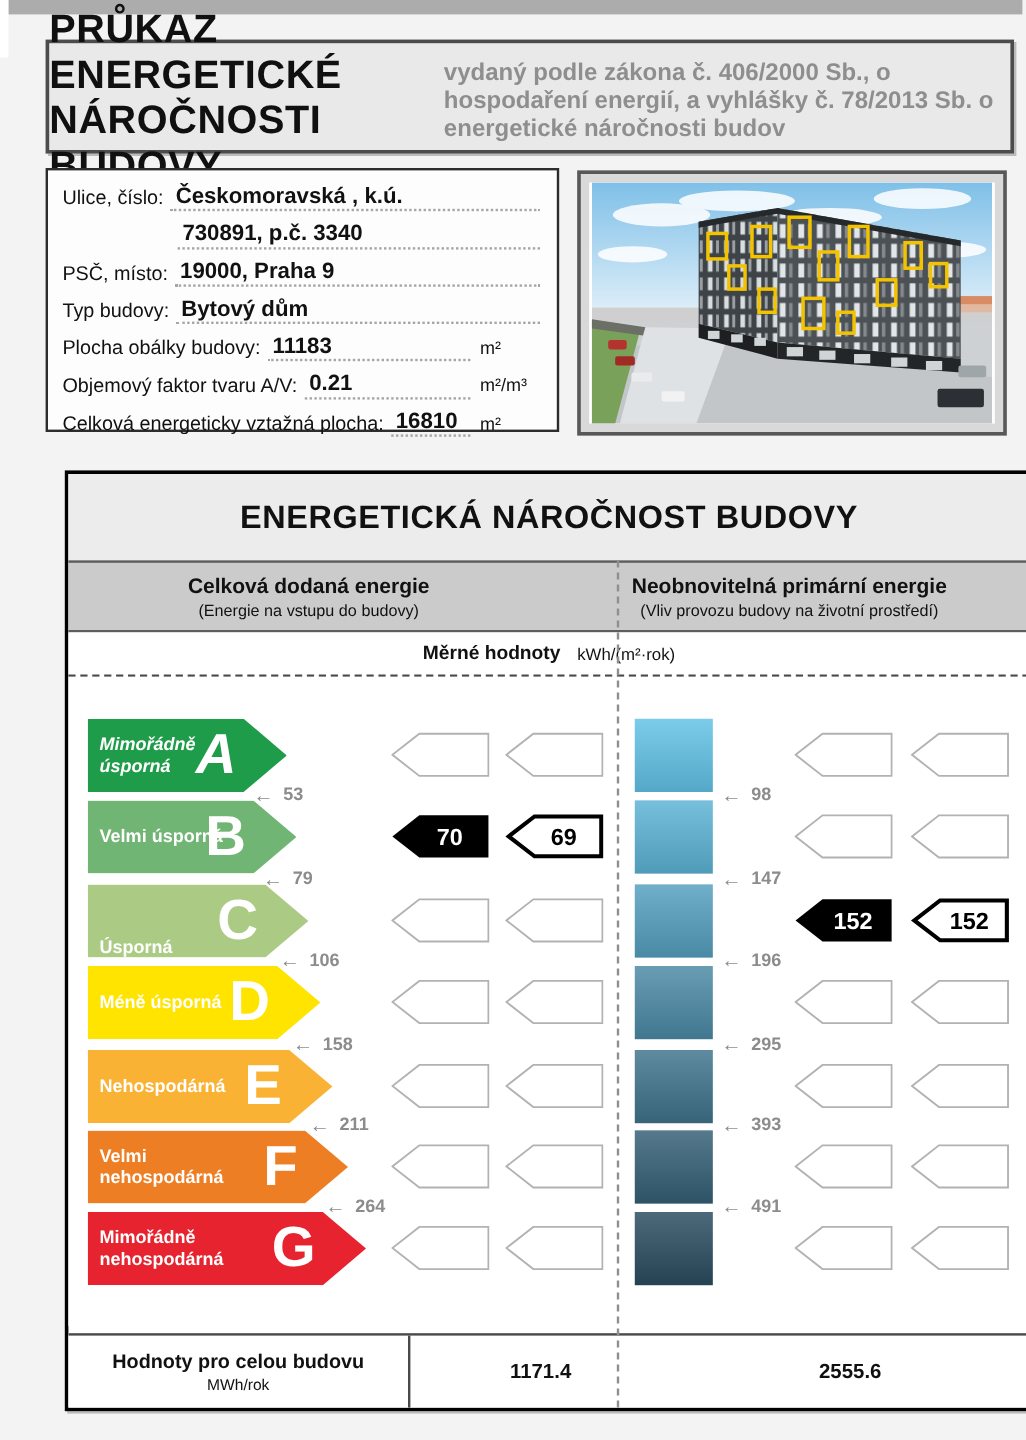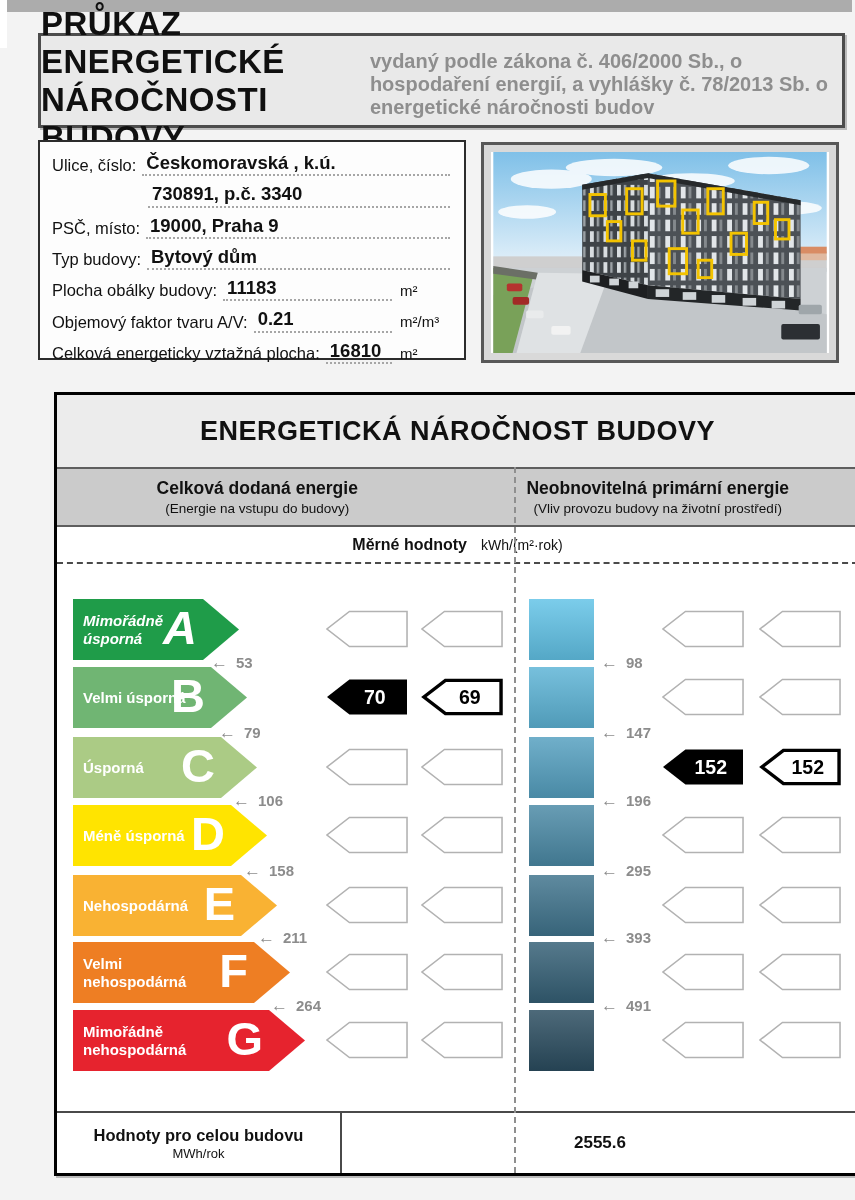--- a/index.html
+++ b/index.html
@@ -36,21 +36,21 @@
   .merne-label{font-size:16px;font-weight:bold;}
   .merne-unit{font-size:14px;}
   .divider-dashed{position:absolute;top:72px;bottom:0;left:457px;width:0;border-left:2px dashed #8f8f8f;z-index:5;}
 
   
   .chart{position:relative;height:541px;background:#fff;}
   .band{position:absolute;left:16px;height:61px;display:flex;align-items:center;}
   .band-shape{position:absolute;inset:0;-webkit-clip-path:polygon(0 0,calc(100% - 36px) 0,100% 50%,calc(100% - 36px) 100%,0 100%);clip-path:polygon(0 0,calc(100% - 36px) 0,100% 50%,calc(100% - 36px) 100%,0 100%);}
   .band-label{position:relative;z-index:2;color:#fff;font-weight:bold;font-size:15px;line-height:1.15;padding-left:10px;width:108px;}
   .band-letter{position:absolute;z-index:2;right:42px;top:50%;transform:translateY(-54%);color:#fff;font-weight:bold;font-size:47px;}
-  .b0{top:35px;width:166px;font-style:italic;} .b1{top:103px;width:174px;} .b2{top:173px;width:184px;}
+  .b0{top:35px;width:166px;font-style:italic;} .b1{top:103px;width:174px;} .b2{top:173px;width:184px;align-items:flex-end;}
   .b3{top:241px;width:194px;} .b4{top:311px;width:204px;} .b5{top:378px;width:217px;} .b6{top:446px;width:232px;}
 
   .thr{position:absolute;display:flex;align-items:center;gap:8px;color:#8c8c8c;font-size:15px;font-weight:600;height:18px;}
   .thr .arr{font-size:17px;line-height:1;}
   .blue-block{position:absolute;left:472px;width:65px;height:61px;}
   .blue-block:after{content:"";position:absolute;inset:0;background:linear-gradient(180deg,rgba(255,255,255,.16),rgba(0,0,0,.14));}
 
   .mk{position:absolute;width:82px;height:38px;}
   .mk text{font-family:"Liberation Sans",sans-serif;font-weight:bold;font-size:20px;}
 
@@ -394,16 +394,17 @@
       <svg class="mk" style="left:702px;top:457px;" viewBox="0 0 84 38">
           <path d="M83 1H24L1 19L24 37H83Z" fill="#fff" stroke="#b2b2b2" stroke-width="1.6"></path>
         </svg>
     </div>
 
     <div class="totals">
       <div class="totals-label-cell">
         <div class="totals-label">Hodnoty pro celou budovu</div>
         <div class="totals-unit">MWh/rok</div>
       </div>
+      <div class="totals-val-cell tv1">1171.4</div>
       <div class="totals-val-cell tv2">2555.6</div>
     </div>
   </div>
 </div>
 
 </body></html>

